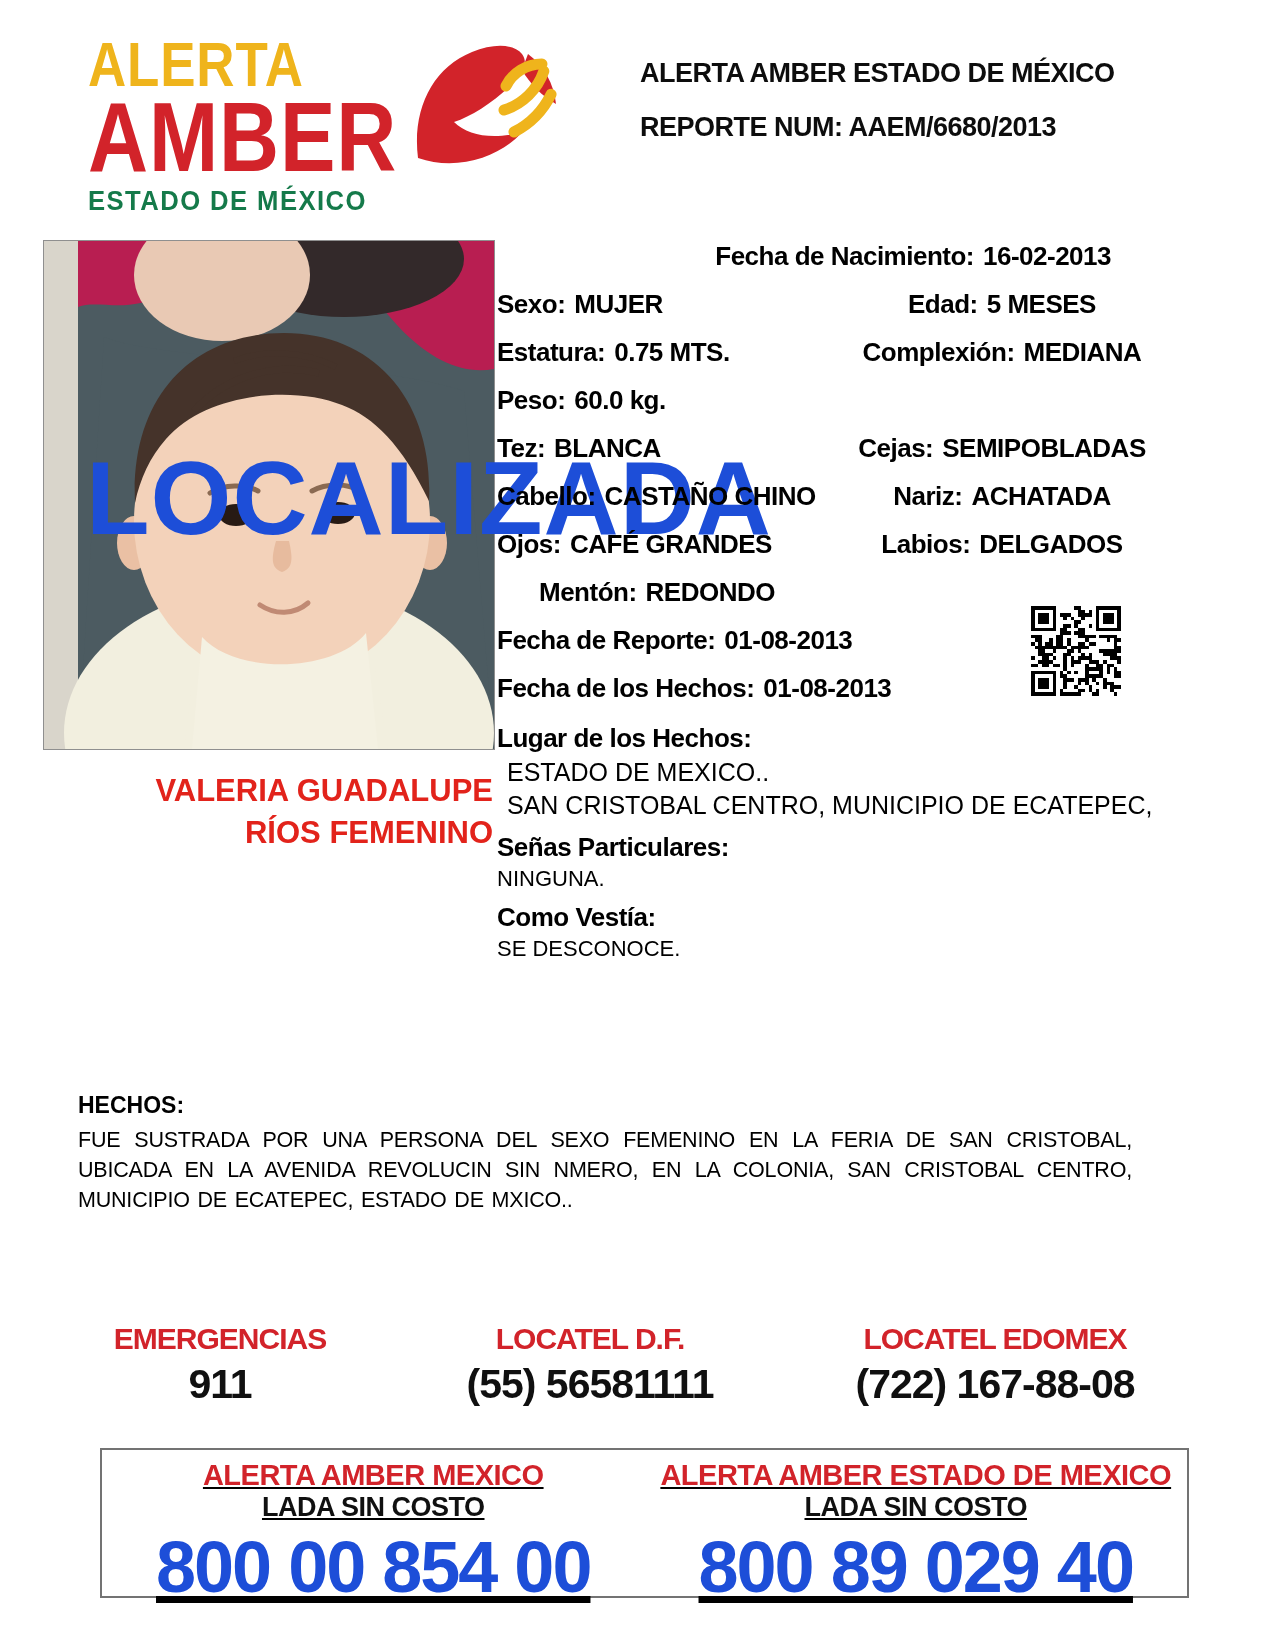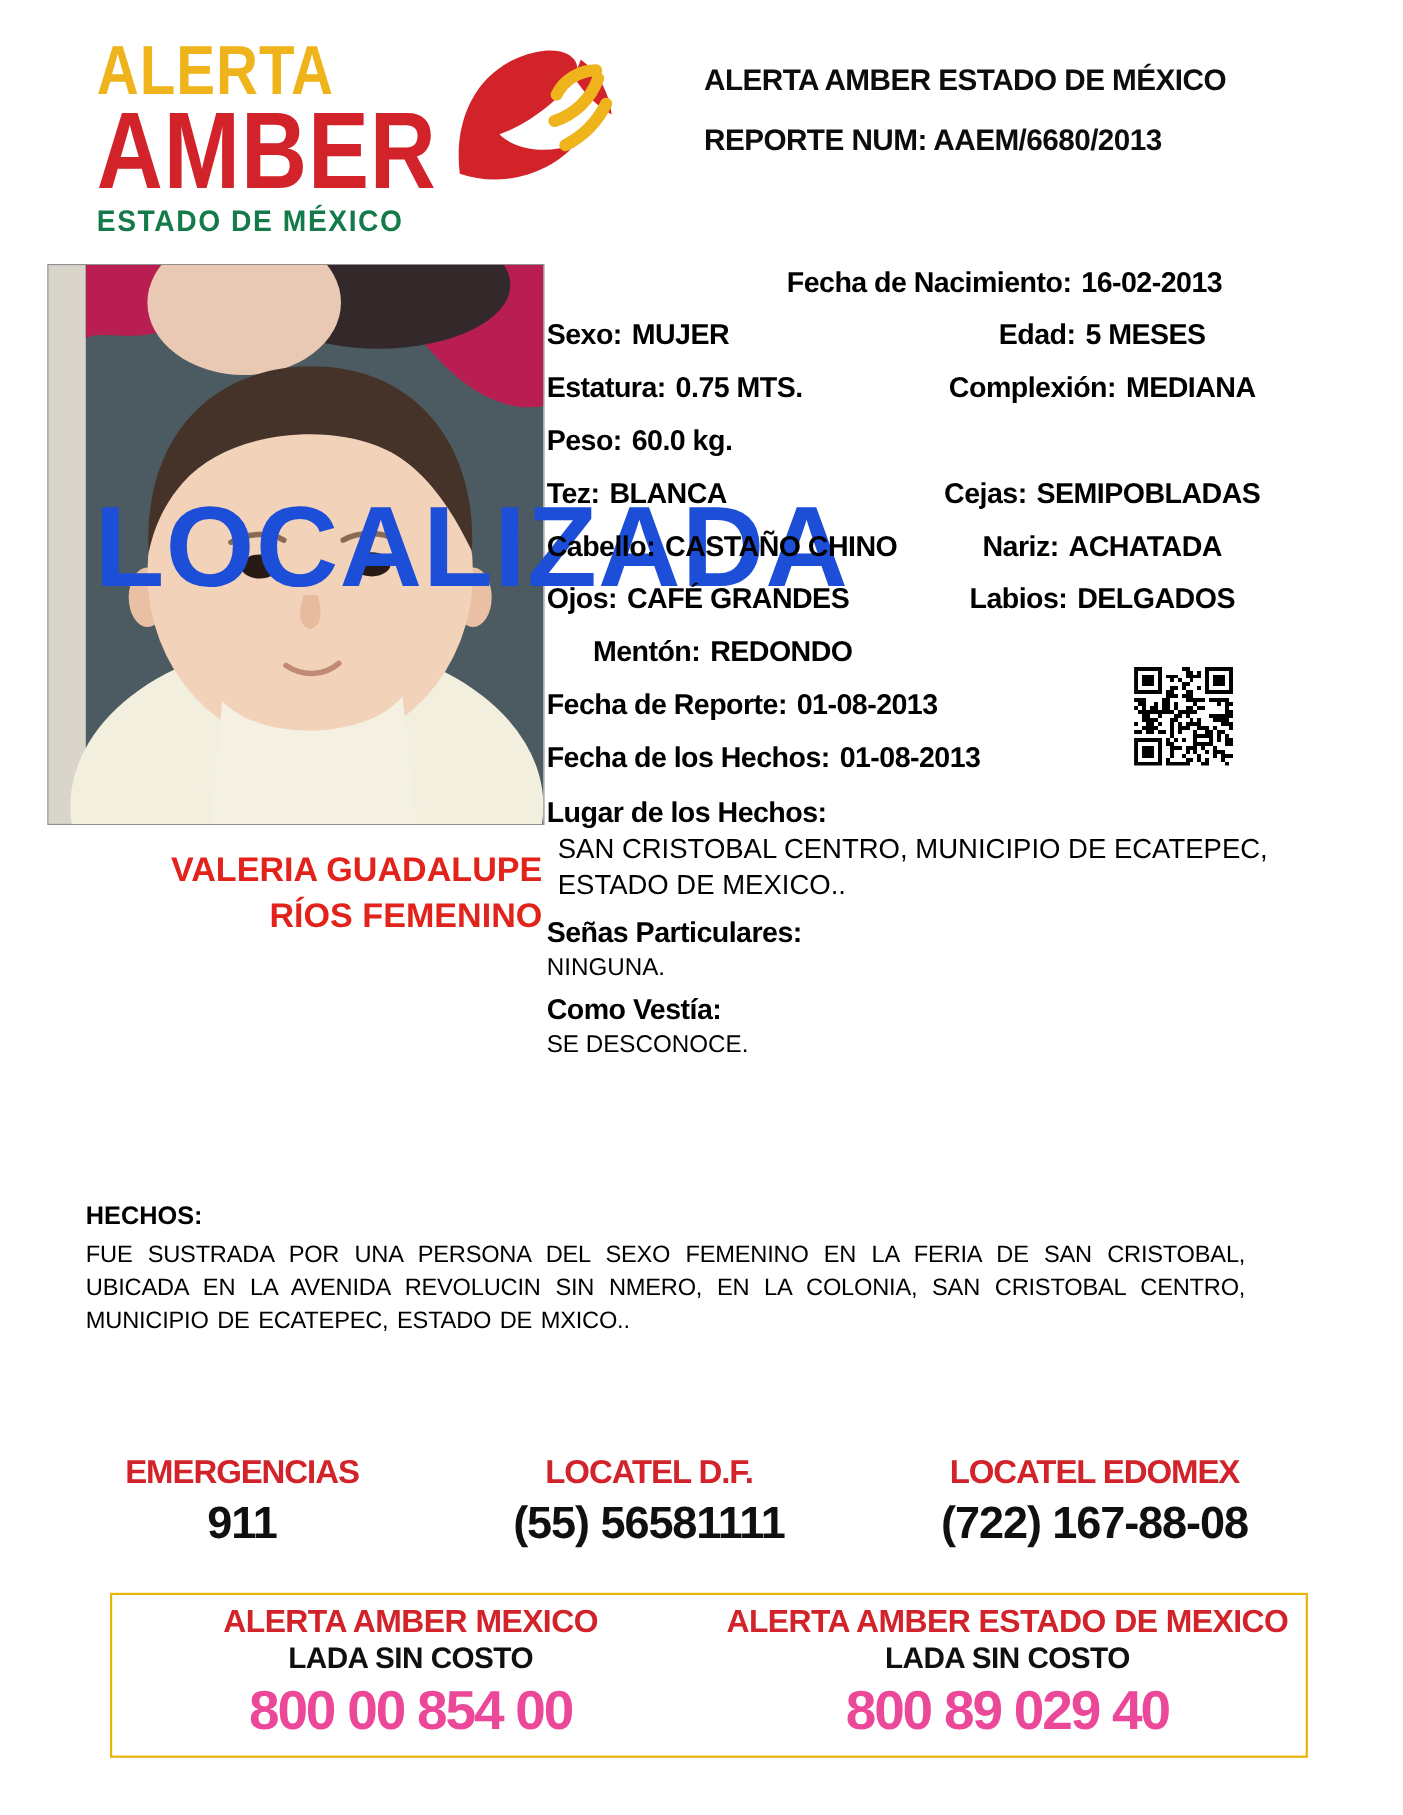--- a/index.html
+++ b/index.html
@@ -63,25 +63,25 @@
   
   .emg{position:absolute;top:1322px;text-align:center;}
   .emg .lbl{color:#D2232A;font-weight:bold;font-size:30px;letter-spacing:-1px;}
   .emg .num{color:#101010;font-weight:bold;font-size:41px;letter-spacing:-1px;margin-top:5px;}
   .emg1{left:85px;width:270px;}
   .emg2{left:420px;width:340px;}
   .emg3{left:810px;width:370px;}
 
   
   .footer-box{position:absolute;left:100px;top:1448px;width:1085px;height:146px;
-              border:2px solid #eab308;display:flex;background:#fff;}
+              border:2px solid #737373;display:flex;background:#fff;text-decoration:underline;}
   .fcol{flex:1;text-align:center;padding-top:9px;}
   .fcol .t{color:#D2232A;font-weight:bold;font-size:29px;letter-spacing:-.5px;}
   .fcol .s{color:#101010;font-weight:bold;font-size:27px;letter-spacing:-.5px;}
-  .fcol .n{color:#ec4899;font-weight:bold;font-size:50px;letter-spacing:-2px;margin-top:3px;}
+  .fcol .n{color:#1d4ed8;font-weight:bold;font-size:72px;letter-spacing:-2px;margin-top:3px;}
 </style>
 </head>
 <body>
 
 <div class="page">
 
   <div class="logo">
     <div class="logo-line1">
       <span class="logo-alerta">ALERTA</span>
       <span class="logo-swoosh">
@@ -173,22 +173,22 @@
 
     <div class="date-row">
       <span>Fecha de Reporte:</span><span class="v">01-08-2013</span>
     </div>
     <div class="date-row">
       <span>Fecha de los Hechos:</span><span class="v">01-08-2013</span>
     </div>
 
     <div class="sec-label">Lugar de los Hechos:</div>
     <div class="place-lines">
+      <div>ESTADO DE MEXICO..</div>
       <div>SAN CRISTOBAL CENTRO, MUNICIPIO DE ECATEPEC,</div>
-      <div>ESTADO DE MEXICO..</div>
     </div>
 
     <div class="sec-label gap-sm">Señas Particulares:</div>
     <div class="plain-val">NINGUNA.</div>
 
     <div class="sec-label gap-sm">Como Vestía:</div>
     <div class="plain-val">SE DESCONOCE.</div>
   </div>
 
   <div class="qr">

